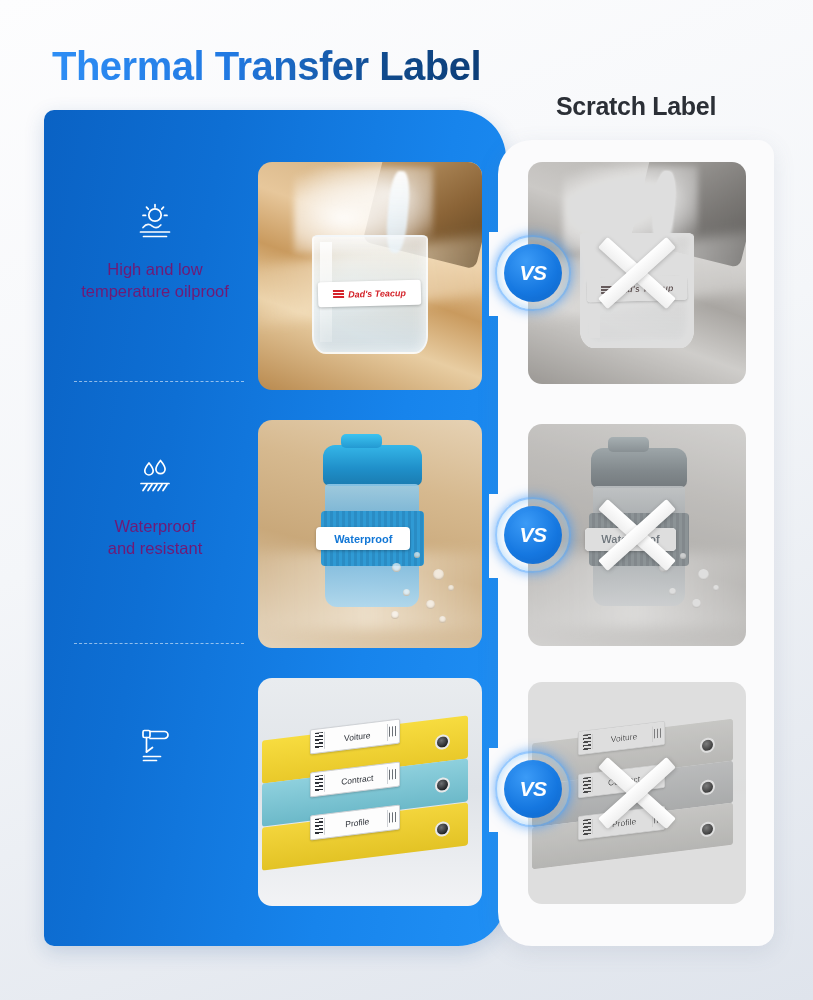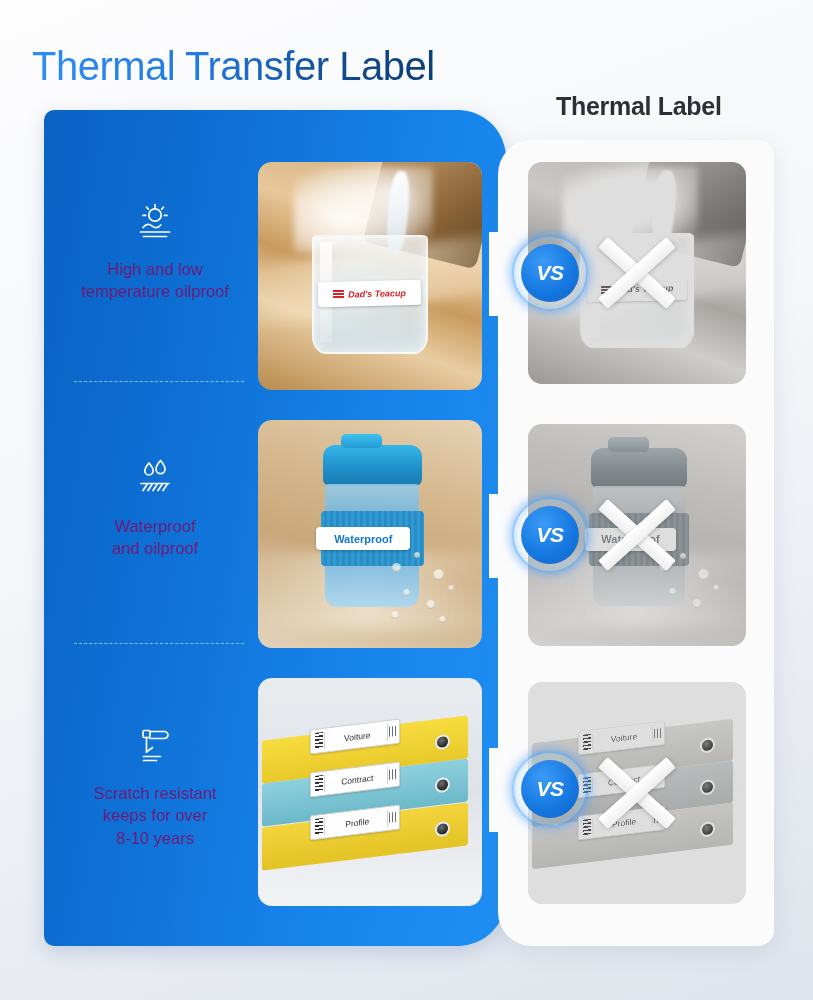--- a/index.html
+++ b/index.html
@@ -9,24 +9,24 @@
     height: 1000px;
     font-family: "Liberation Sans", sans-serif;
     background: linear-gradient(160deg, #fdfdfe 0%, #f4f6f9 45%, #dfe4ec 100%);
     overflow: hidden;
     position: relative;
   }
 
   
   .main-title {
     position: absolute;
-    left: 32px;
+    left: 52px;
     top: 44px;
     font-size: 40px;
-    font-weight: 400;
+    font-weight: 700;
     letter-spacing: -0.5px;
     background: linear-gradient(95deg, #2e8ef5 0%, #2179e2 42%, #104a8c 78%, #0d3e78 100%);
     -webkit-background-clip: text;
     background-clip: text;
     color: transparent;
     white-space: nowrap;
   }
 
   .sub-title {
     position: absolute;
@@ -270,21 +270,21 @@
   }
   .x-mark b:nth-child(1) { transform: translate(-50%,-50%) rotate(42deg); }
   .x-mark b:nth-child(2) { transform: translate(-50%,-50%) rotate(-42deg); }
 
   
   .vs-strip {
     position: absolute; left: 489px; width: 30px; height: 84px;
     background: #fbfbfc;
   }
   .vs-badge {
-    position: absolute; left: 521px; width: 58px; height: 58px;
+    position: absolute; left: 504px; width: 58px; height: 58px;
     border-radius: 50%;
     background: radial-gradient(circle at 38% 30%, #3b9bf7 0%, #1577e0 58%, #0f63c4 100%);
     display: flex; align-items: center; justify-content: center;
     color: #ffffff; font-size: 21px; font-weight: 700; font-style: italic;
     letter-spacing: -0.5px;
     z-index: 5;
   }
   .vs-badge::before {
     content:""; position: absolute; inset: -9px;
     border-radius: 50%;
@@ -292,21 +292,21 @@
     box-shadow: 0 0 12px rgba(60,150,250,0.75), inset 0 0 10px rgba(120,195,255,0.6);
   }
   .vs1 { top: 244px; } .vs1s { top: 232px; }
   .vs2 { top: 506px; } .vs2s { top: 494px; }
   .vs3 { top: 760px; } .vs3s { top: 748px; }
 </style>
 </head>
 <body>
 
 <div class="main-title">Thermal Transfer Label</div>
-<div class="sub-title">Thermal Label</div>
+<div class="sub-title">Scratch Label</div>
 
 <div class="blue-card"></div>
 <div class="white-card"></div>
 
 <div class="feature feature-1">
   <div class="feature-icon">
     <svg width="44" height="42" viewBox="0 0 44 42" fill="none" stroke="#ffffff" stroke-width="1.7" stroke-linecap="round">
       <circle cx="22" cy="15" r="6.2"></circle>
       <path d="M22 4.5v2.6M30.5 7.2l-1.8 1.9M34 15.4h-2.6M13.5 7.2l1.8 1.9M10 15.4h2.6"></path>
       <path d="M10 27.5c3-3.6 6.5-3.6 9.2-1.4 2.7 2.2 5.6 2.3 8.6-1.1" opacity="0.95"></path>
@@ -325,40 +325,35 @@
   <div class="feature-icon">
     <svg width="44" height="42" viewBox="0 0 44 42" fill="none" stroke="#ffffff" stroke-width="1.7" stroke-linecap="round" stroke-linejoin="round">
       <path d="M16 6c0 0-4.2 5-4.2 7.8A4.2 4.2 0 0 0 16 18a4.2 4.2 0 0 0 4.2-4.2C20.2 11 16 6 16 6z"></path>
       <path d="M27.5 3.5c0 0-4.6 5.6-4.6 8.6a4.6 4.6 0 0 0 9.2 0c0-3-4.6-8.6-4.6-8.6z"></path>
       <path d="M8 26.5h28"></path>
       <path d="M10 33.5l4-6M15 33.5l4-6M20 33.5l4-6M25 33.5l4-6M30 33.5l4-6"></path>
     </svg>
   </div>
   <div class="feature-text">
     <span>Waterproof</span><br>
-    <span>and oilproof</span>
+    <span>and resistant</span>
   </div>
 </div>
 
 <div class="divider divider-2"></div>
 
 <div class="feature feature-3">
   <div class="feature-icon">
     <svg width="42" height="42" viewBox="0 0 42 42" fill="none" stroke="#ffffff" stroke-width="1.7" stroke-linecap="round" stroke-linejoin="round">
       <rect x="9" y="6.5" width="7" height="7" rx="1.4"></rect>
       <path d="M16 7.5h14.5a3.5 3.5 0 0 1 0 7H16"></path>
       <path d="M12.5 13.5v14.5"></path>
       <path d="M12.5 28l6-4.5"></path>
       <path d="M9.5 32.5h17M9.5 36.5h13"></path>
     </svg>
-  </div>
-  <div class="feature-text">
-    <span>Scratch resistant</span><br>
-    <span>keeps for over</span><br>
-    <span>8-10 years</span>
   </div>
 </div>
 
 <div class="row1">
   <div class="photo photo-good">
     <div class="scene scene-glass">
       <div class="backdrop"></div>
       <div class="wood-shine"></div>
       <div class="steam"></div>
       <div class="pour"></div>

